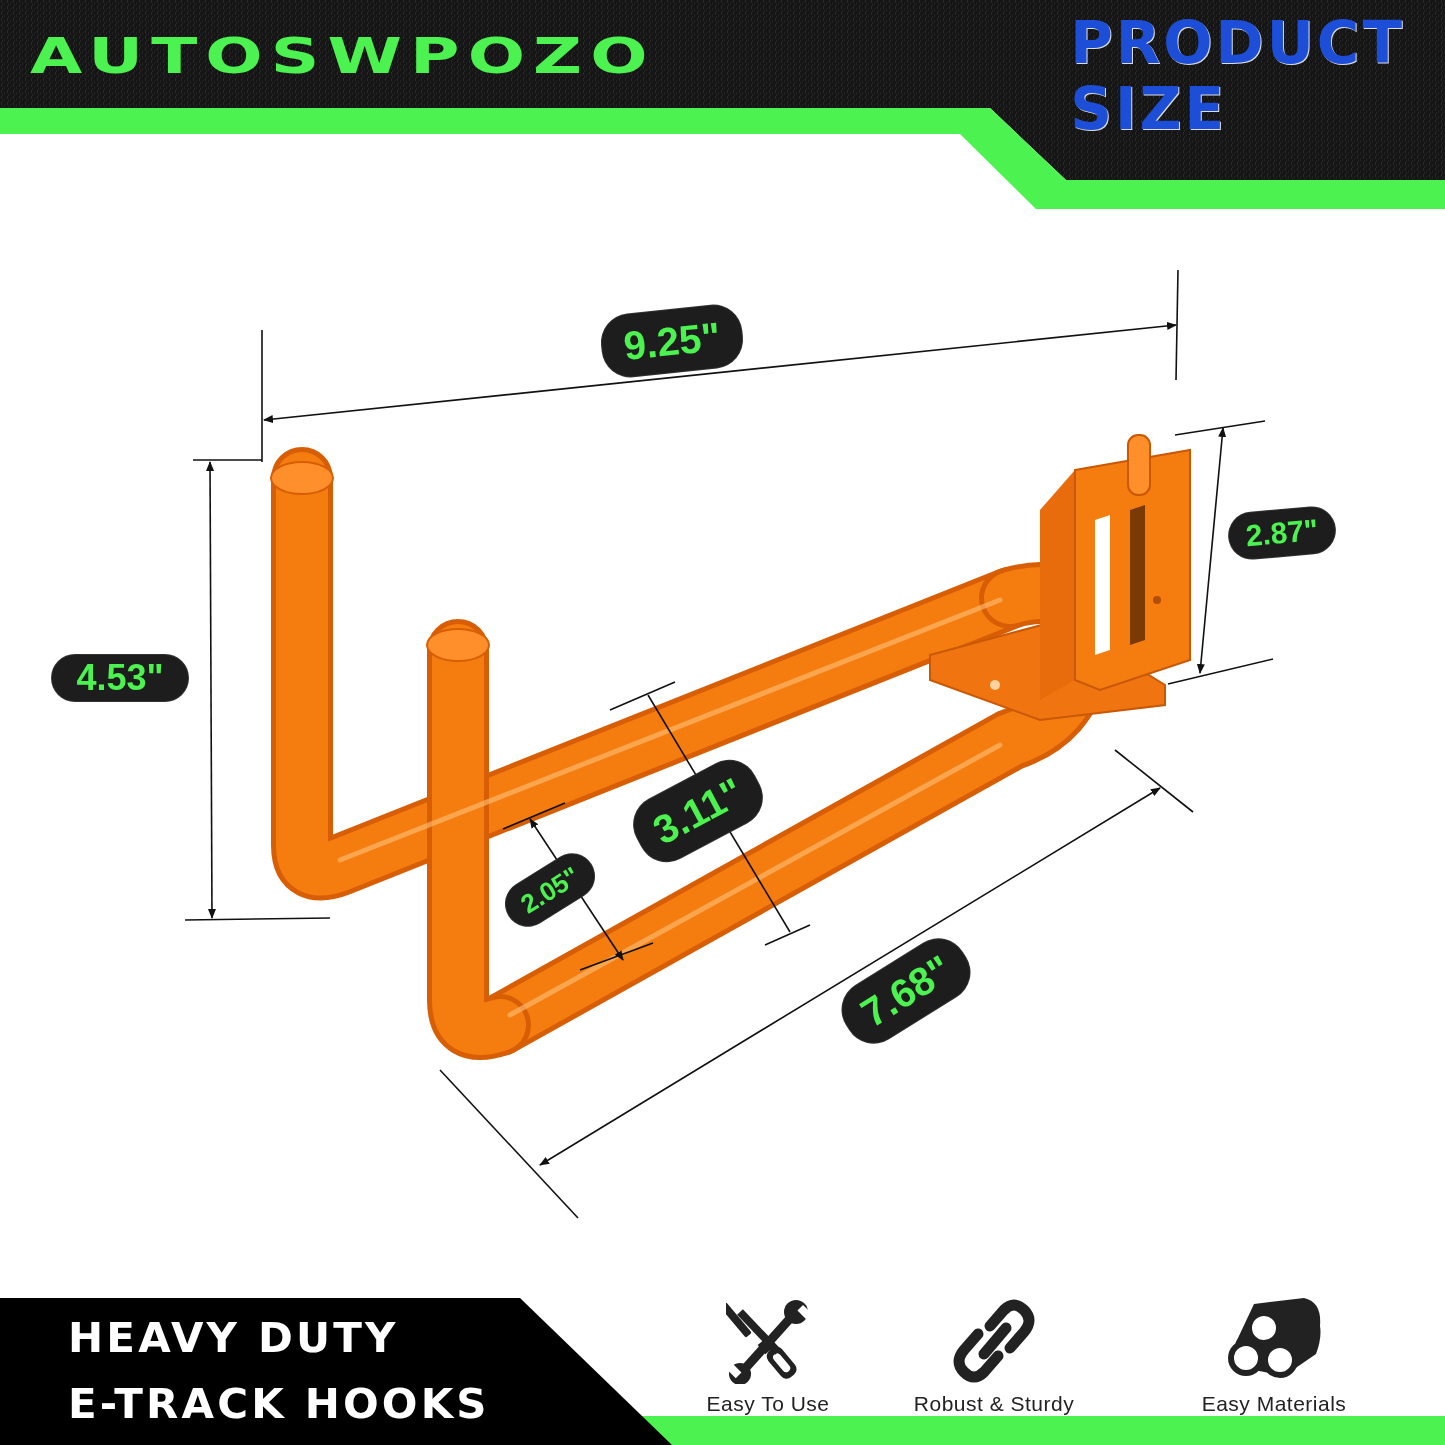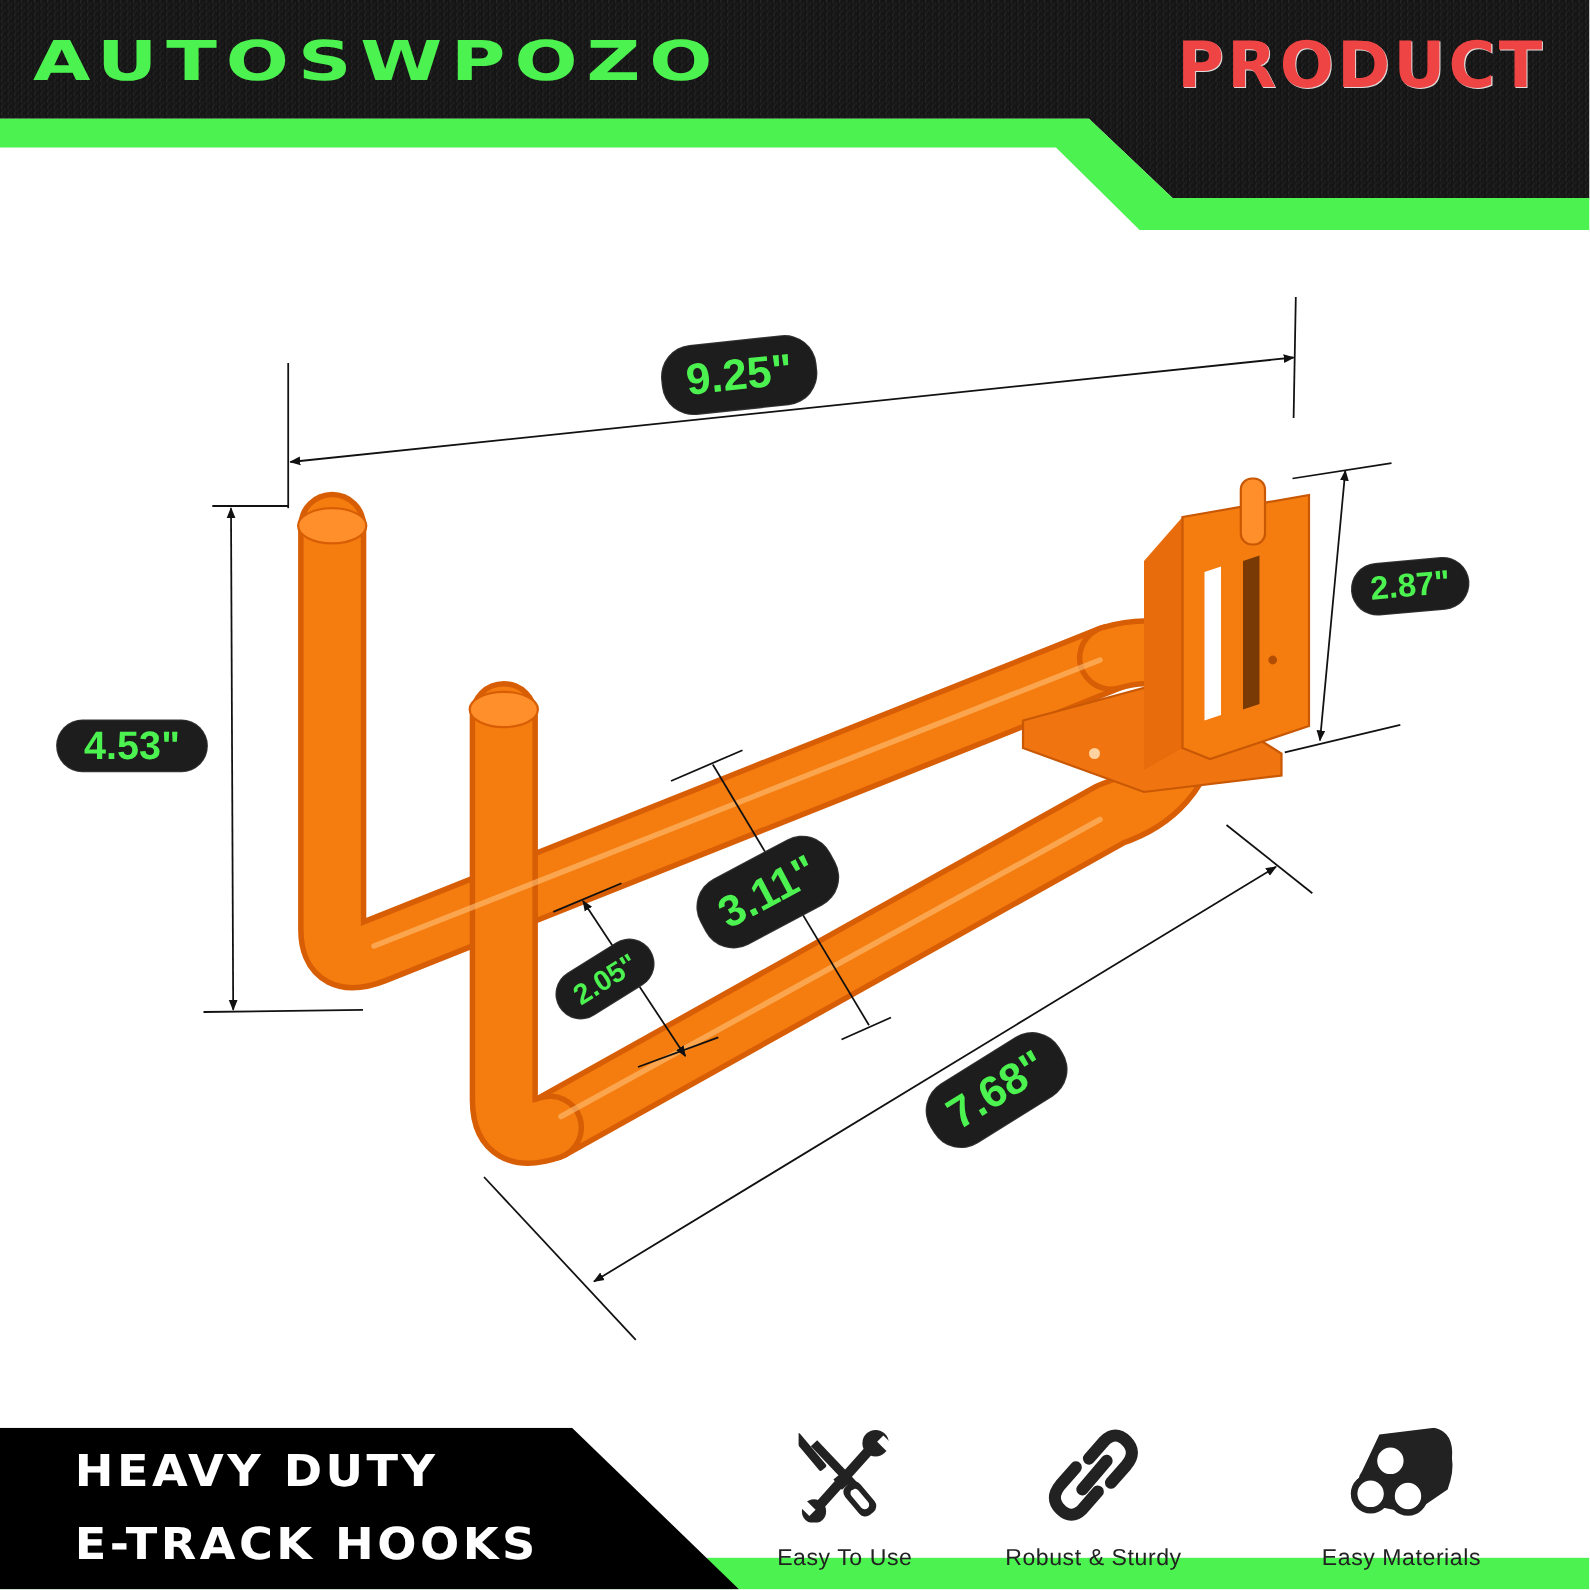--- a/index.html
+++ b/index.html
@@ -10,23 +10,23 @@
   }
   #header-svg { position: absolute; left: 0; top: 0; }
   .brand {
     position: absolute; left: 30px; top: 26px;
     font-family: "DejaVu Sans", sans-serif; font-weight: bold;
     font-size: 50px; letter-spacing: 6px; color: #4cf24f;
     transform: scaleX(1.35); transform-origin: left center;
     line-height: 60px;
   }
   .title {
-    position: absolute; right: 40px; top: 26px; text-align: left;
+    position: absolute; right: 40px; top: 10px; text-align: left;
     font-family: "DejaVu Sans", sans-serif; font-weight: bold;
-    color: #ef4444; font-size: 58px; line-height: 66px; letter-spacing: 3px;
+    color: #1d4ed8; font-size: 58px; line-height: 66px; letter-spacing: 3px;
     text-shadow: 1px 1px 0 #ddd;
   }
   .title span { display: block; }
   #product-svg { position: absolute; left: 0; top: 0; }
   .dim-label {
     position: absolute; background: #1d1d1d; color: #4cf24f;
     font-family: "Liberation Sans", sans-serif; font-weight: bold;
     border-radius: 28px; text-align: center; white-space: nowrap;
     box-shadow: 0 0 0 1px #333;
   }
@@ -38,21 +38,21 @@
     font-family: "DejaVu Sans", sans-serif; font-weight: bold;
     font-size: 40px; letter-spacing: 3px; line-height: 44px;
     transform: scaleX(1.05); transform-origin: left center;
   }
   .feature {
     position: absolute; top: 1296px; width: 200px; text-align: center;
   }
   .feature .icon-wrap { height: 88px; display: flex; justify-content: center; align-items: flex-end; }
   .feature .label {
     font-family: "Liberation Sans", sans-serif; font-size: 21px; color: #222;
-    margin-top: 21px; letter-spacing: 0.5px;
+    margin-top: 8px; letter-spacing: 0.5px;
   }
   .green-bottom { position: absolute; left: 0; top: 1416px; width: 1445px; height: 29px; }
 </style>
 </head>
 <body>
 
 <svg id="header-svg" width="1445" height="215" viewBox="0 0 1445 215">
   <defs>
     <pattern id="noise" width="6" height="6" patternUnits="userSpaceOnUse">
       <rect width="6" height="6" fill="#151515"></rect>
@@ -63,20 +63,21 @@
   </defs>
 
   <polygon points="0,0 1445,0 1445,180 1066,180 990,108 0,108" fill="url(#noise)"></polygon>
 
   <polygon points="0,108 990,108 1066,180 1445,180 1445,209 1036,209 960,134 0,134" fill="#4cf24f"></polygon>
 </svg>
 
 <div class="brand">AUTOSWPOZO</div>
 <div class="title">
   <span>PRODUCT</span>
+  <span>SIZE</span>
 </div>
 
 <svg id="product-svg" width="1445" height="1300" viewBox="0 0 1445 1300">
   <defs>
     <marker id="arr" markerWidth="10" markerHeight="10" refX="9" refY="5" orient="auto" markerUnits="userSpaceOnUse">
       <path d="M0,1 L10,5 L0,9 z" fill="#111"></path>
     </marker>
     <marker id="arrs" markerWidth="10" markerHeight="10" refX="1" refY="5" orient="auto" markerUnits="userSpaceOnUse">
       <path d="M10,1 L0,5 L10,9 z" fill="#111"></path>
     </marker>

